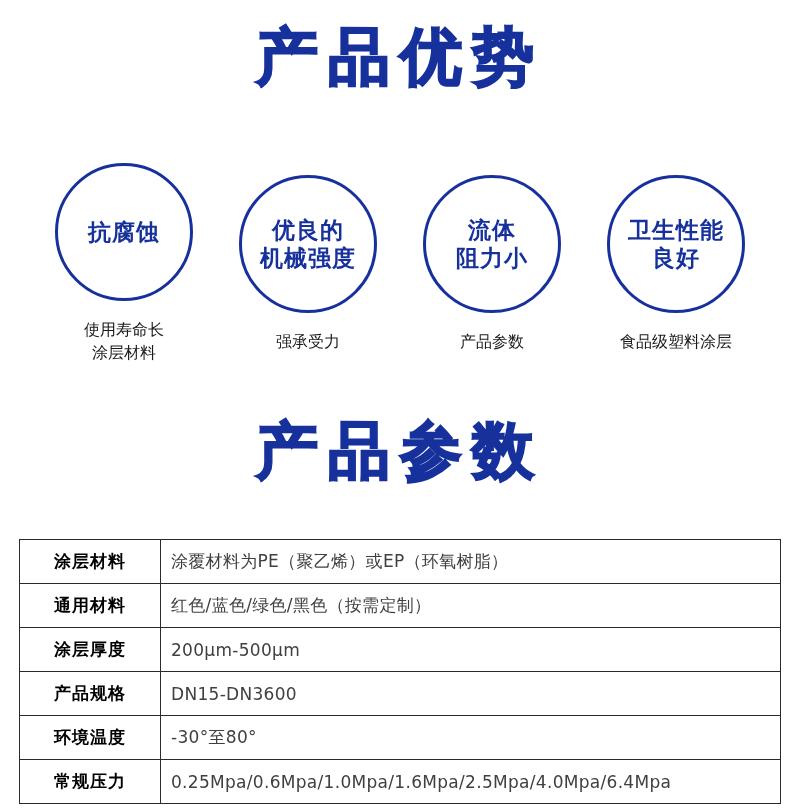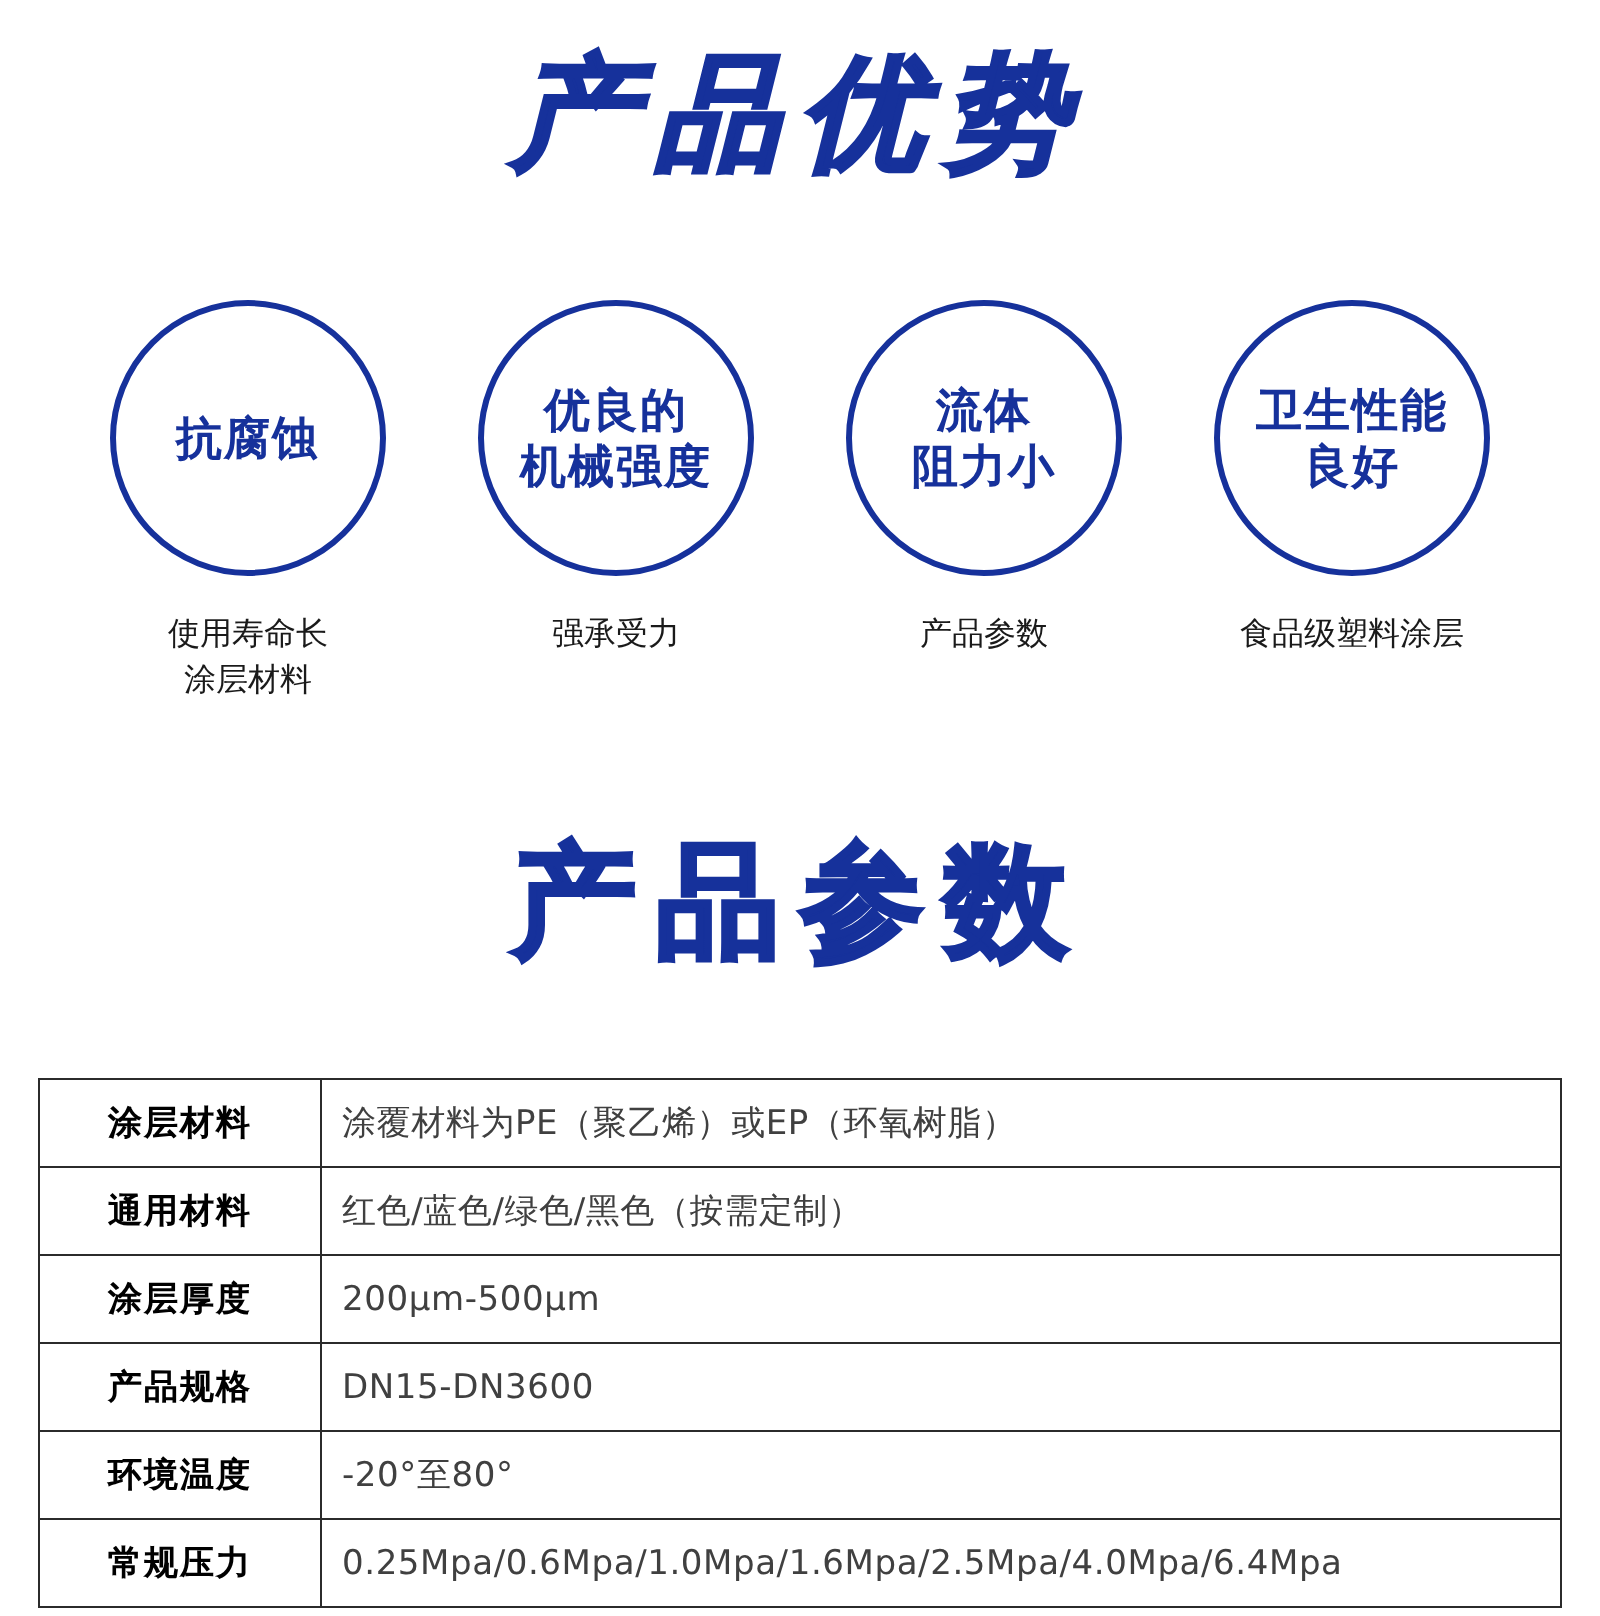--- a/index.html
+++ b/index.html
@@ -30,38 +30,37 @@
     font-size: 62px;
     line-height: 1;
     font-family: "DejaVu Sans", "Liberation Sans", sans-serif;
     -webkit-text-stroke: 2px #16319b;
   }
   #heading-advantages {
     position: absolute;
     top: 26px;
     left: 0;
     width: 800px;
-    font-style: italic;
   }
   #heading-params {
     position: absolute;
     top: 420px;
     left: 0;
     width: 800px;
   }
 
   
   .advantages {
     position: absolute;
-    top: 150px;
+    top: 163px;
     left: 0;
     width: 800px;
     display: flex;
     justify-content: center;
-    align-items: flex-start;
+    align-items: center;
     gap: 8px;
   }
   .adv-item {
     width: 176px;
     display: flex;
     flex-direction: column;
     align-items: center;
   }
   .circle {
     width: 138px;
@@ -182,21 +181,21 @@
       <tr>
         <td class="k">涂层厚度</td>
         <td class="v">200μm-500μm</td>
       </tr>
       <tr>
         <td class="k">产品规格</td>
         <td class="v">DN15-DN3600</td>
       </tr>
       <tr>
         <td class="k">环境温度</td>
-        <td class="v">-20°至80°</td>
+        <td class="v">-30°至80°</td>
       </tr>
       <tr>
         <td class="k">常规压力</td>
         <td class="v">0.25Mpa/0.6Mpa/1.0Mpa/1.6Mpa/2.5Mpa/4.0Mpa/6.4Mpa</td>
       </tr>
     </tbody>
   </table>
 
 </div>
 

